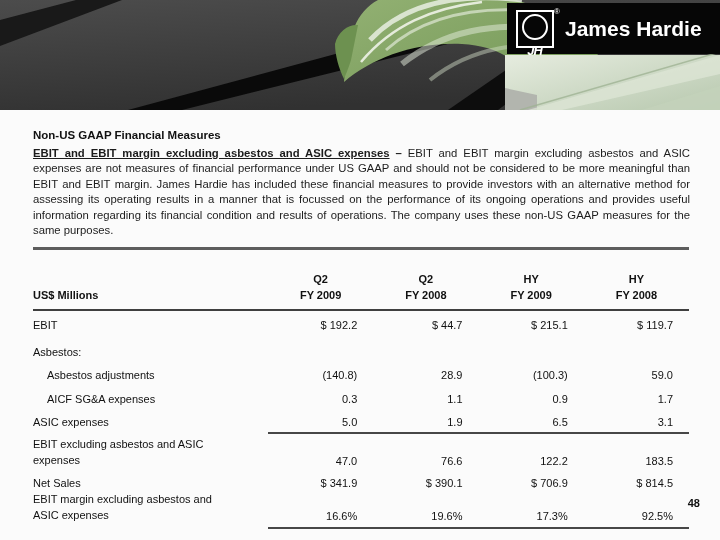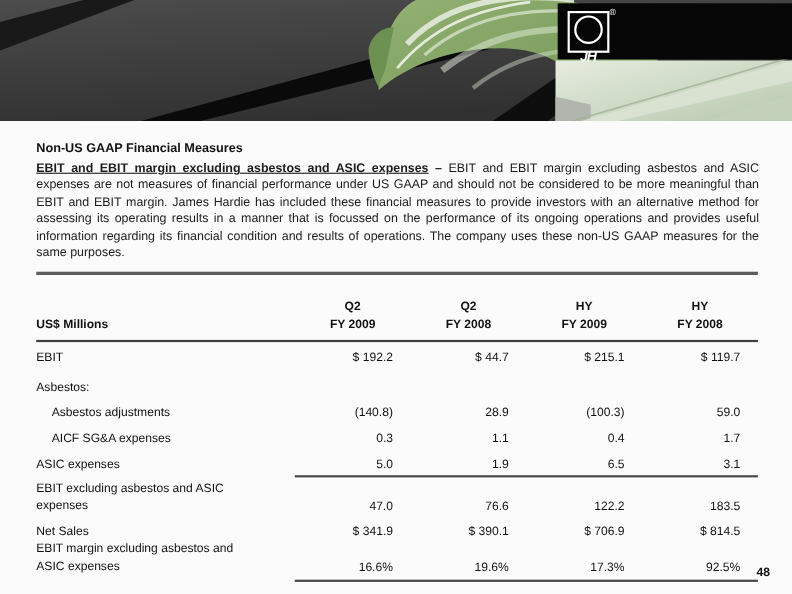--- a/index.html
+++ b/index.html
@@ -43,21 +43,21 @@
   .t-label { line-height:13px; }
   .t-val { text-align:right; padding-right:16px; line-height:13px; white-space:nowrap; }
   .t-row.indent .t-label { padding-left:14px; }
   .t-row.wrap .t-label { line-height:16px; width:200px; }
   .r0 { min-height:21px; } .r1 { min-height:27px; } .r2 { min-height:23px; }
   .r3 { min-height:24px; } .r4 { min-height:23px; }
   .r5 { min-height:34px; } .r6 { min-height:22px; } .r7 { min-height:33px; }
   .rule-mid { margin-top:3px; }
   .rule-bot { margin-top:4px; }
 
-  .page-num { position:absolute; right:20px; top:515px; font-size:11px; font-weight:bold; color:#111; }
+  .page-num { position:absolute; right:20px; top:497px; font-size:11px; font-weight:bold; color:#111; }
 </style>
 </head>
 <body>
 
 <div class="slide">
 
   <div class="banner">
     <svg width="720" height="110" viewBox="0 0 720 110">
       <defs>
         <linearGradient id="gBase" x1="0" y1="0" x2="0.35" y2="1">
@@ -98,20 +98,21 @@
       <polygon points="642,110 720,86 720,110" fill="#c3d1ba" opacity="0.9"></polygon>
     </svg>
 
     <div class="logo-box">
       <div class="jh-mark">
         <div class="jh-circle">
           <span class="jh-letters">JH</span>
         </div>
         <span class="jh-reg">®</span>
       </div>
+      <span class="brand-text">James Hardie</span>
     </div>
   </div>
 
   <div class="heading">Non-US GAAP Financial Measures</div>
 
   <p class="para">
     <span class="lead">EBIT and EBIT margin excluding asbestos and ASIC expenses</span>
     <span class="dash">–</span>
     <span>EBIT and EBIT margin excluding asbestos and ASIC expenses are not measures of financial performance under US GAAP and should not be considered to be more meaningful than EBIT and EBIT margin. James Hardie has included these financial measures to provide investors with an alternative method for assessing its operating results in a manner that is focussed on the performance of its ongoing operations and provides useful information regarding its financial condition and results of operations. The company uses these non-US GAAP measures for the same purposes.</span>
   </p>
@@ -158,21 +159,21 @@
       <div class="t-val">(140.8)</div>
       <div class="t-val">28.9</div>
       <div class="t-val">(100.3)</div>
       <div class="t-val">59.0</div>
     </div>
 
     <div class="t-grid t-row indent r3">
       <div class="t-label">AICF SG&amp;A expenses</div>
       <div class="t-val">0.3</div>
       <div class="t-val">1.1</div>
-      <div class="t-val">0.4</div>
+      <div class="t-val">0.9</div>
       <div class="t-val">1.7</div>
     </div>
 
     <div class="t-grid t-row r4">
       <div class="t-label">ASIC expenses</div>
       <div class="t-val">5.0</div>
       <div class="t-val">1.9</div>
       <div class="t-val">6.5</div>
       <div class="t-val">3.1</div>
     </div>

